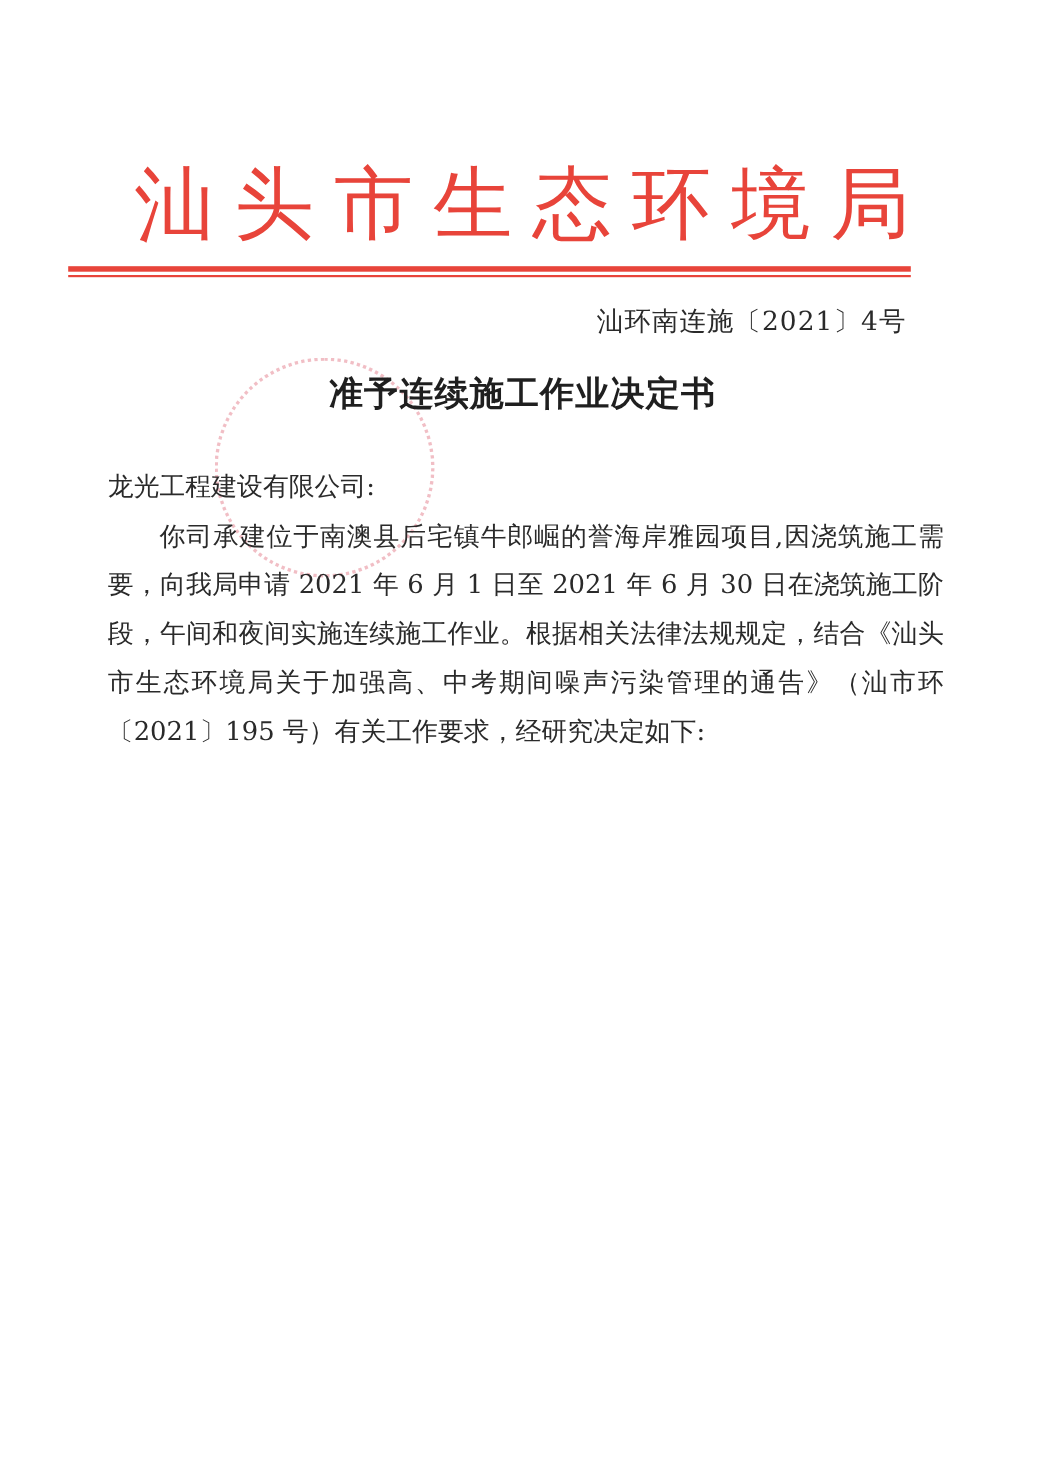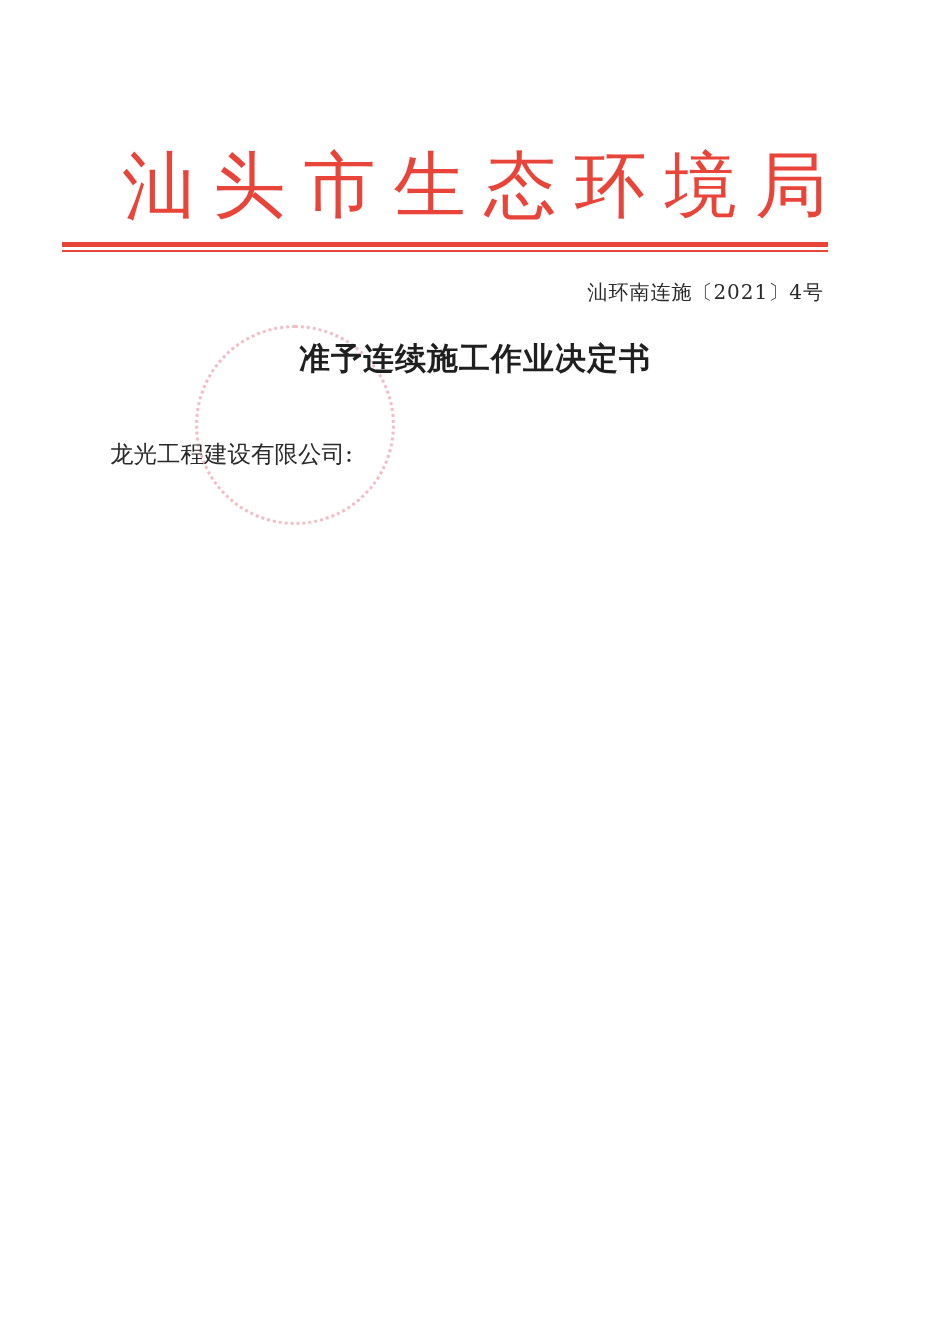--- a/index.html
+++ b/index.html
@@ -54,21 +54,21 @@
     left: 62px;
     top: 250px;
     width: 766px;
     height: 1.5px;
     background: #e8443a;
   }
   .doc-number {
     position: absolute;
     right: 126px;
     top: 278px;
-    font-size: 20px;
+    font-size: 24px;
     line-height: 28px;
     color: #2a2a2a;
     letter-spacing: 1px;
   }
   .seal {
     position: absolute;
     left: 195px;
     top: 325px;
     width: 200px;
     height: 200px;
@@ -91,21 +91,21 @@
   .body-text {
     position: absolute;
     left: 98px;
     top: 420px;
     width: 760px;
     font-size: 23.5px;
     line-height: 44.5px;
     color: #2a2a2a;
   }
   .body-text p {
-    margin: 12px;
+    margin: 0;
     text-align: justify;
     text-align-last: left;
   }
   .body-text p.indent {
     text-indent: 2em;
   }
 </style>
 </head>
 <body>
 
@@ -126,15 +126,16 @@
   <div class="rule-thin"></div>
 
   <div class="doc-number">汕环南连施〔2021〕4号</div>
 
   <div class="seal"></div>
 
   <div class="doc-title">准予连续施工作业决定书</div>
 
   <div class="body-text">
     <p>龙光工程建设有限公司:</p>
+    <p class="indent">你司承建位于南澳县后宅镇牛郎崛的誉海岸雅园项目,因浇筑施工需要，向我局申请 2021 年 6 月 1 日至 2021 年 6 月 30 日在浇筑施工阶段，午间和夜间实施连续施工作业。根据相关法律法规规定，结合《汕头市生态环境局关于加强高、中考期间噪声污染管理的通告》（汕市环〔2021〕195 号）有关工作要求，经研究决定如下:</p>
   </div>
 
 </div>
 
 </body></html>

